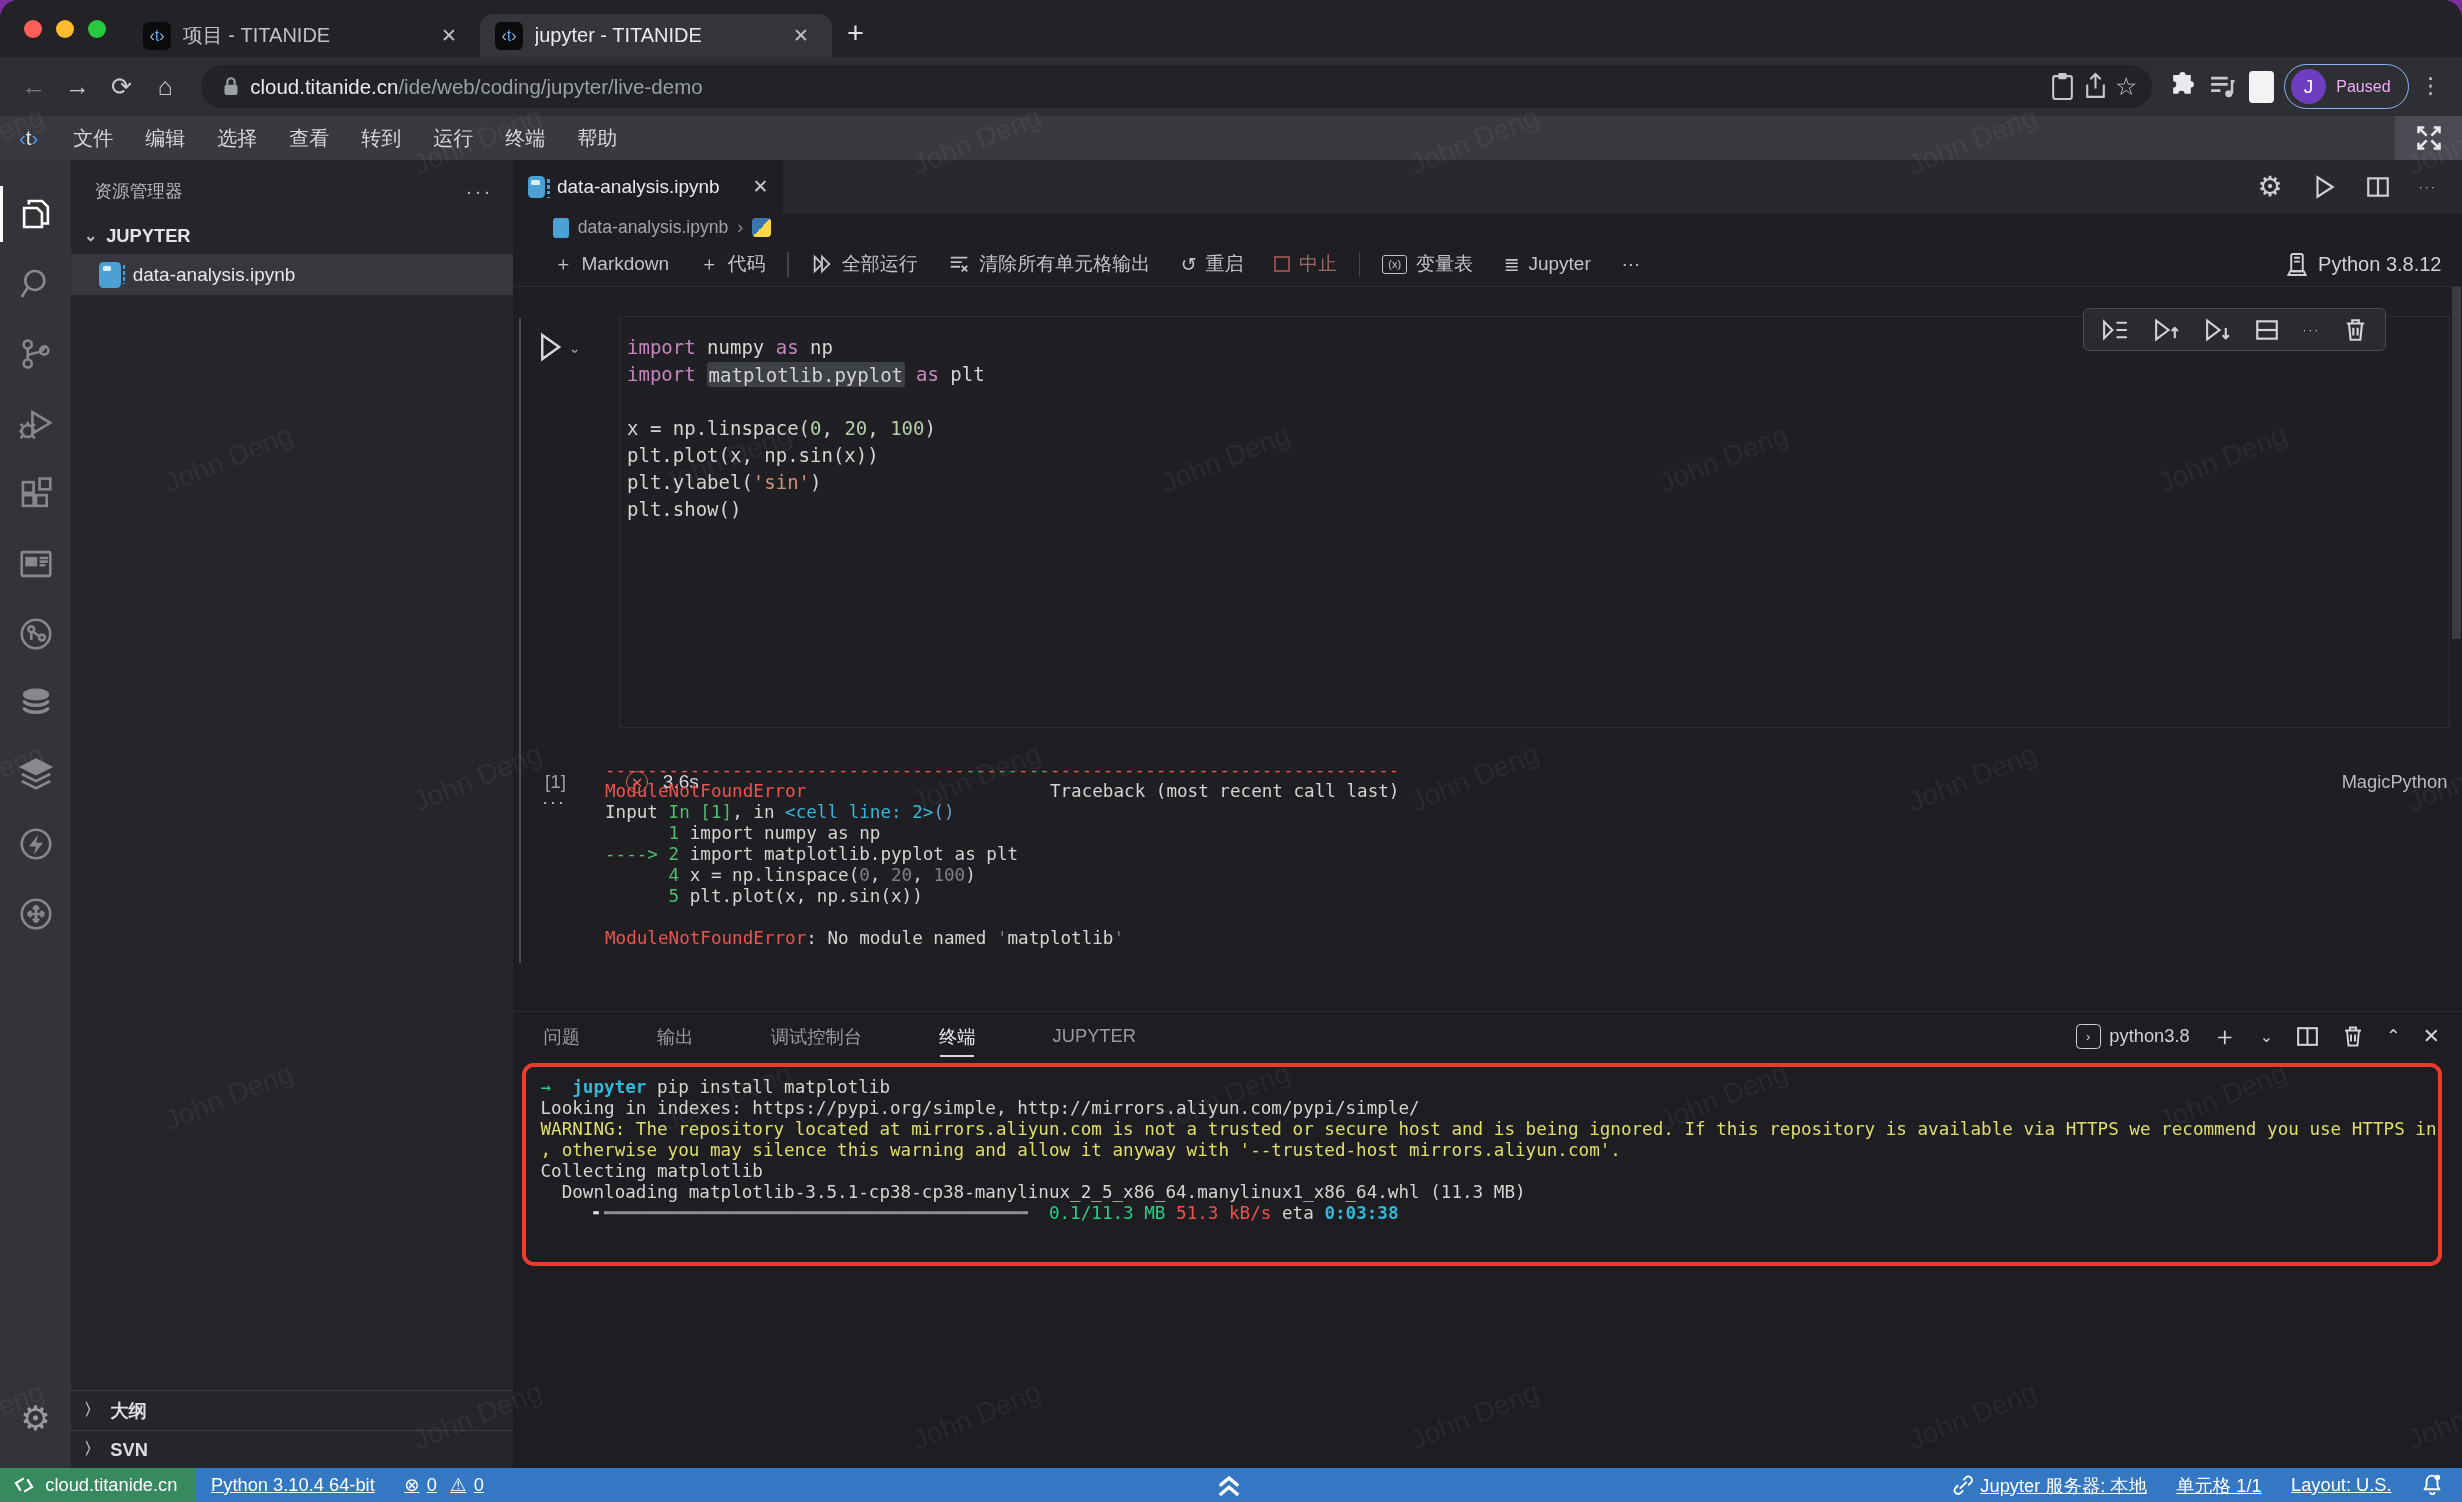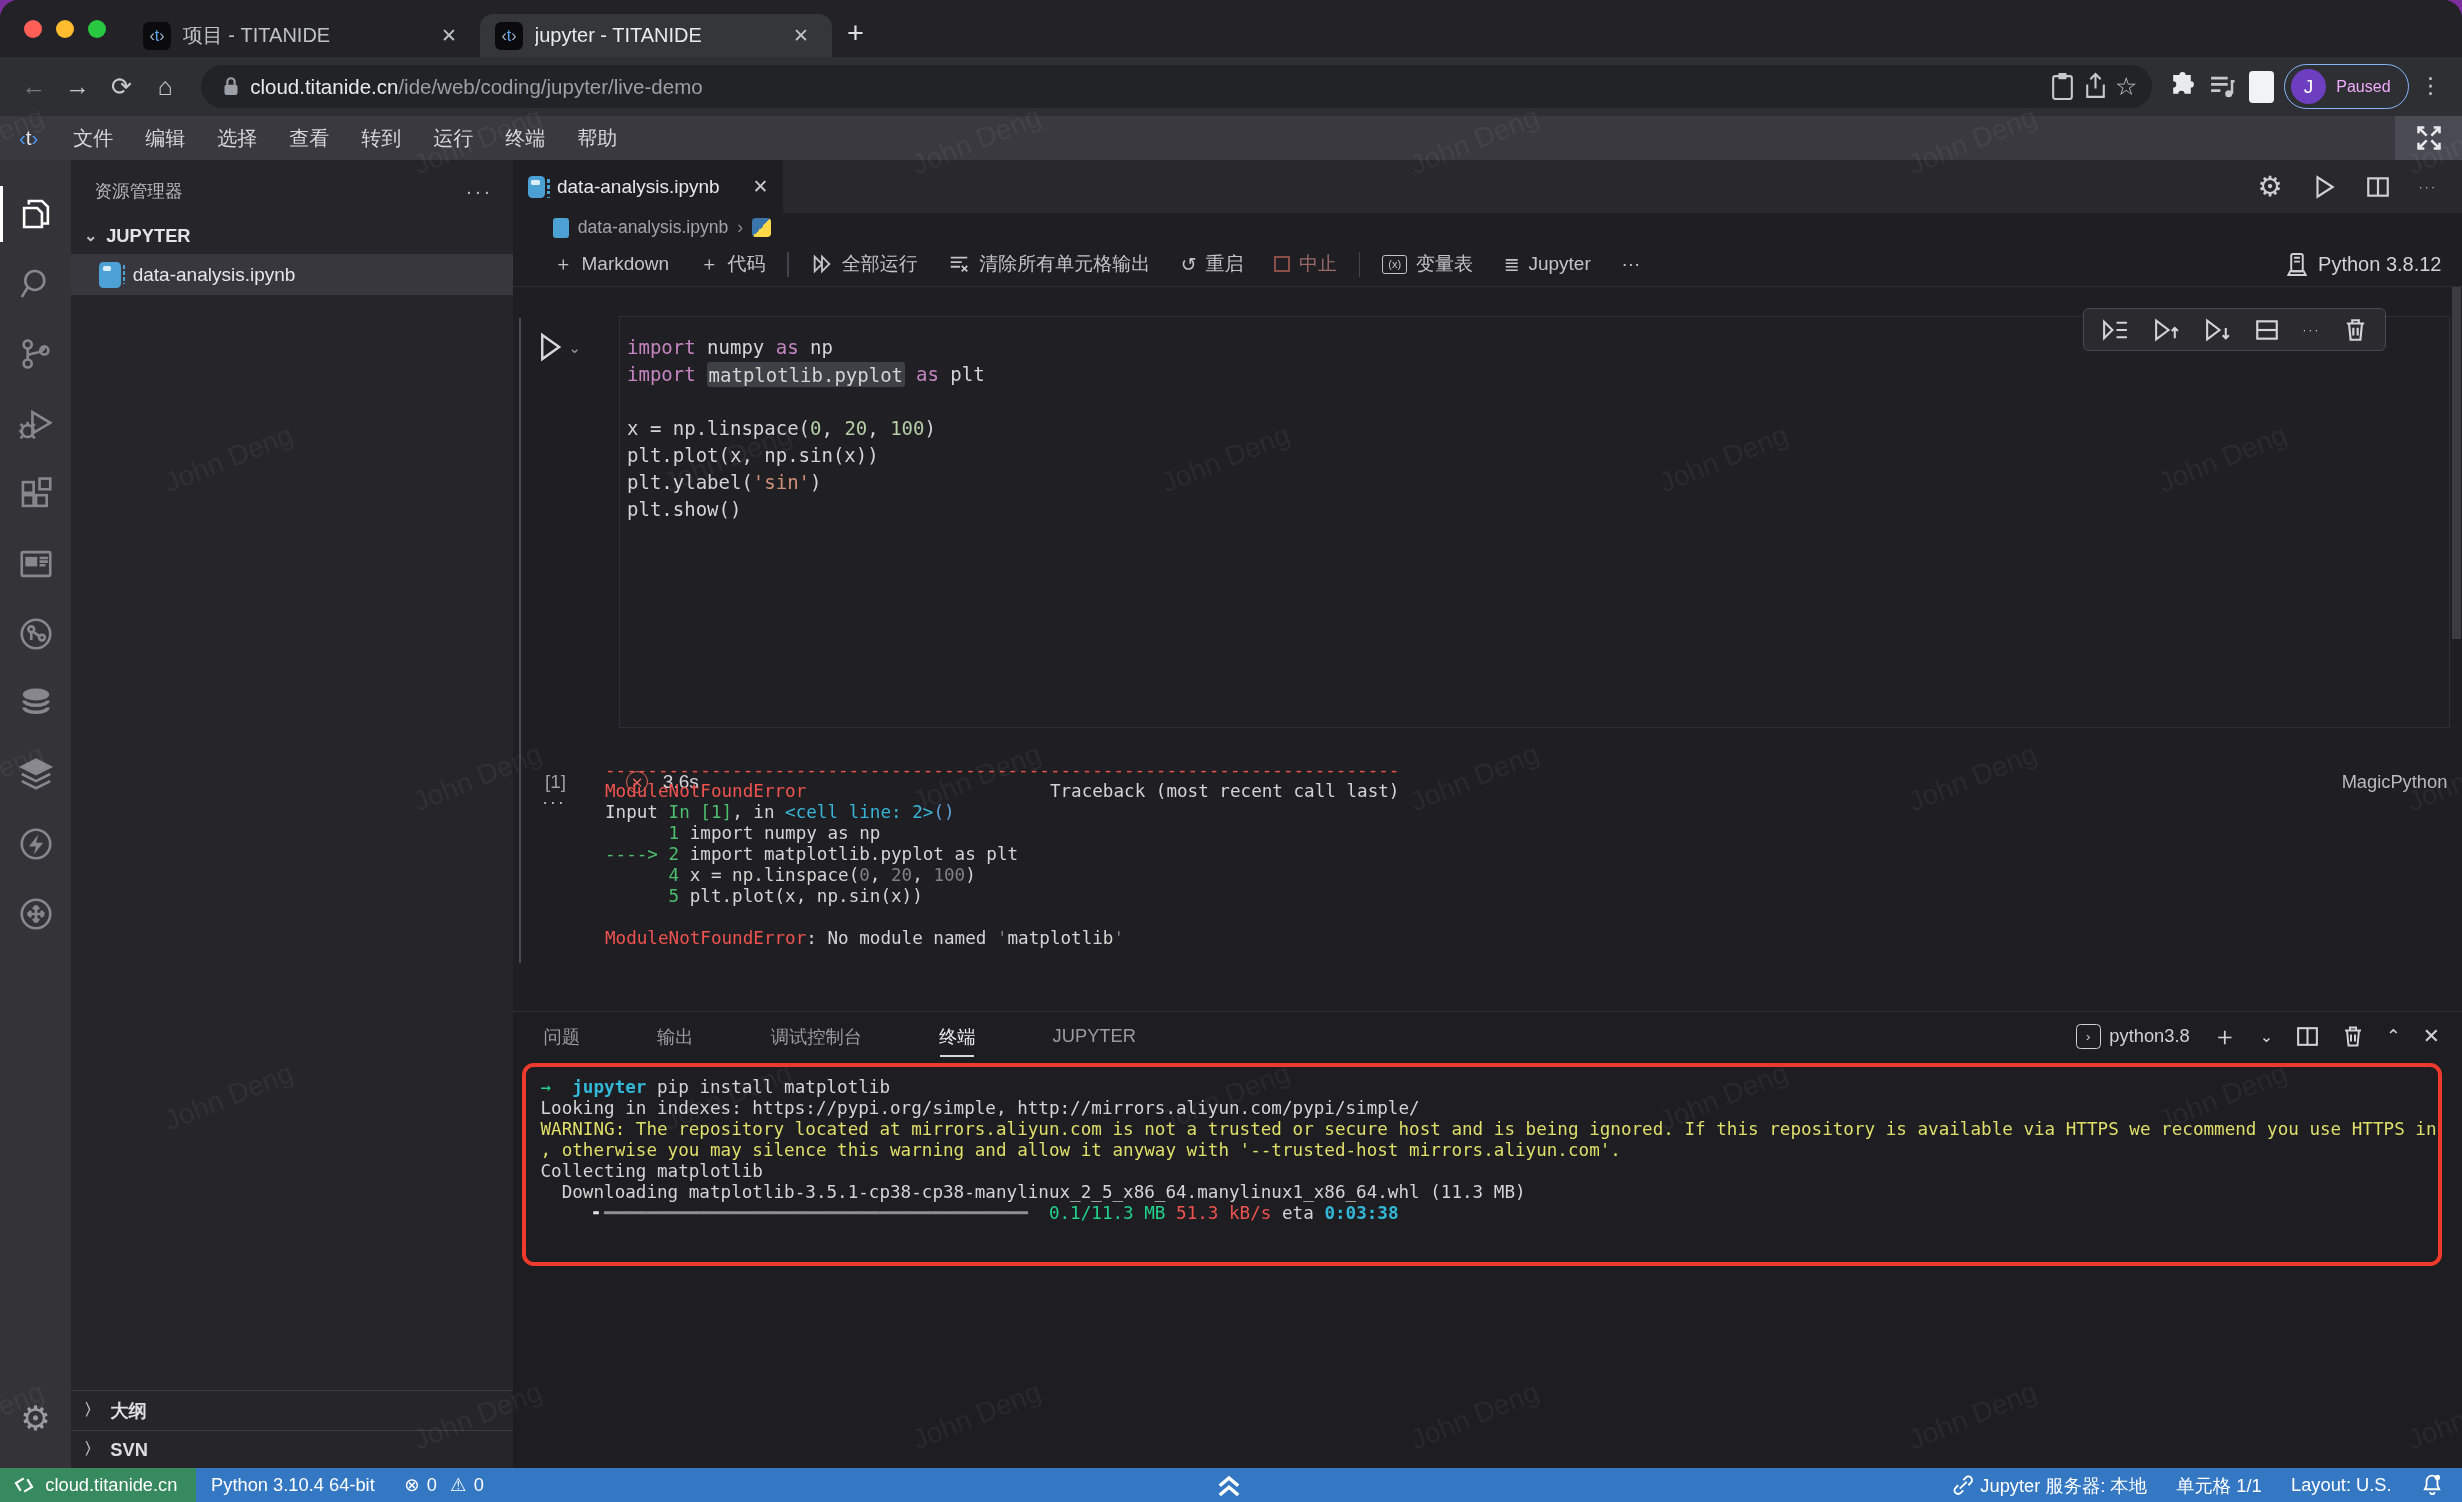--- a/index.html
+++ b/index.html
@@ -108,21 +108,21 @@
   .ptab.active::after{content:"";position:absolute;left:2.9px;right:2.9px;bottom:1.5px;height:2.2px;background:#d8d8dc;}
   #panel-right{margin-left:auto;display:flex;align-items:center;gap:22px;color:#d0d0d5;font-size:18.3px;}
   .term-badge{display:flex;align-items:center;gap:8.8px;}
   .term-badge .tb-ic{width:25px;height:25px;border:1.5px solid #d0d0d5;border-radius:4.4px;display:flex;align-items:center;justify-content:center;font-size:13px;}
   #term-alert{margin:2.9px 20.5px 0 8.8px;border:4.4px solid #ee3a2c;border-radius:11.7px;padding:10.3px 14.7px;height:203px;overflow:hidden;}
   #terminal{font-size:17.6px;line-height:21px;color:#cfcfd3;white-space:pre;}
 
   
   #statusbar{height:34px;background:#3477c2;display:flex;align-items:center;color:#fff;font-size:18.3px;position:relative;}
   #sb-remote{height:100%;background:#37895f;display:flex;align-items:center;gap:10.3px;padding:0 19px 0 13px;}
-  .st-item{display:flex;align-items:center;gap:7.3px;padding:0 14.7px;}
+  .st-item{display:flex;align-items:center;gap:7.3px;padding:0 14.7px;text-decoration:underline;}
   #st-right{margin-left:auto;display:flex;align-items:center;}
   #st-collapse{position:absolute;left:1213px;top:1.5px;}
 
   
   #wm-layer{position:absolute;inset:0;pointer-events:none;z-index:60;}
   .wm{position:absolute;color:rgba(255,255,255,0.05);font-size:28px;transform:rotate(-22deg);white-space:nowrap;}
   svg{display:block}
 </style>
 </head>
 <body>

